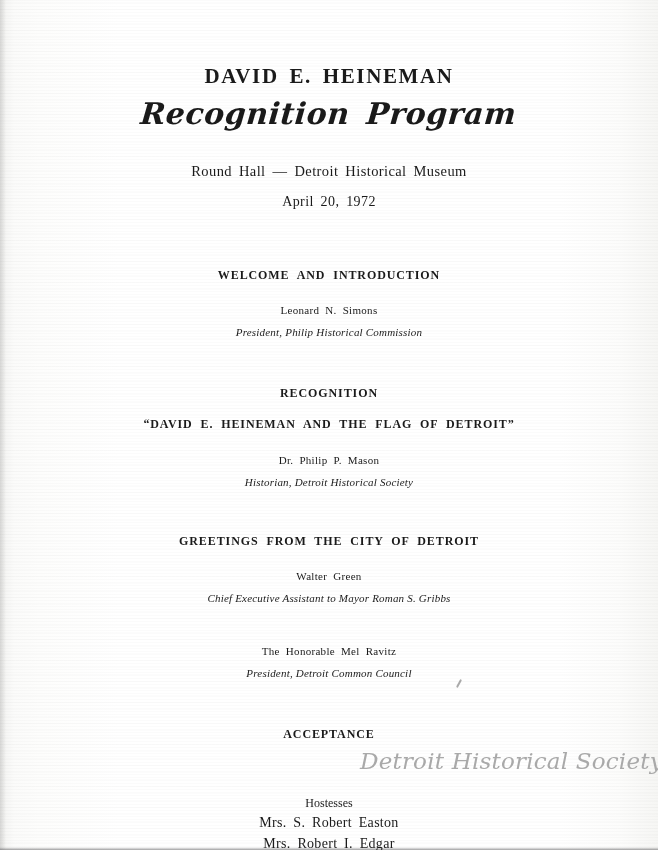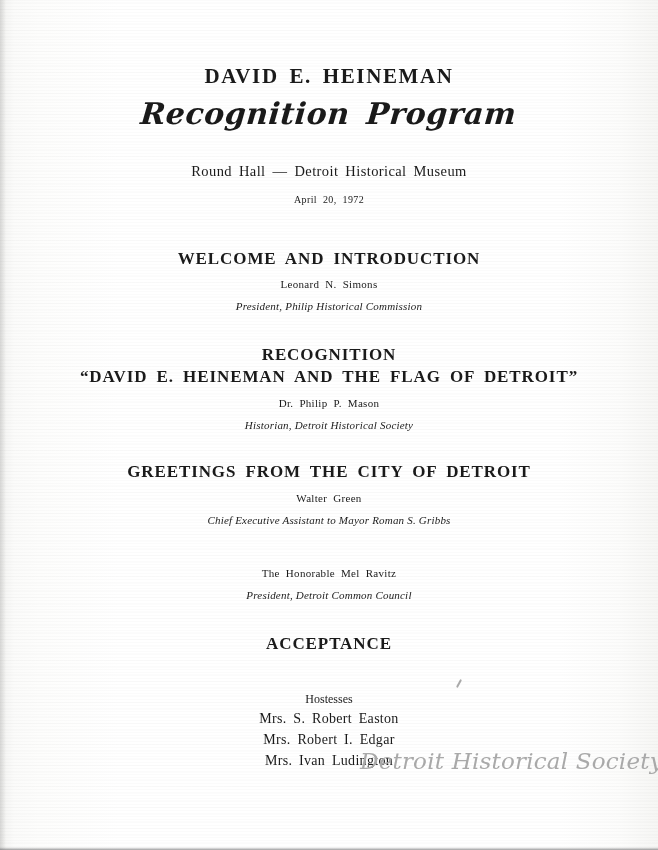--- a/index.html
+++ b/index.html
@@ -99,43 +99,43 @@
 
   .venue {
     font-size: 14.5px;
     letter-spacing: .4px;
     word-spacing: 3px;
     margin: 0;
     padding-top: 35px;
     line-height: 1;
   }
   .date {
-    font-size: 10px;
+    font-size: 14px;
     letter-spacing: .4px;
     word-spacing: 3px;
     margin: 0;
     padding-top: 16px;
     line-height: 1;
     text-align: center;
   }
 
   .program {
     margin: 0;
     padding: 0;
     list-style: none;
   }
   .program-item { margin: 0; }
 
   .item-heading {
-    font-size: 17px;
+    font-size: 12px;
     font-weight: bold;
     letter-spacing: .9px;
     word-spacing: 4px;
     line-height: 1.28;
-    margin: 0;
+    margin: 16px;
   }
   .item-name {
     font-size: 11px;
     letter-spacing: .3px;
     word-spacing: 3px;
     line-height: 1;
     margin: 4px;
     padding-top: 6px;
   }
   .item-role {

